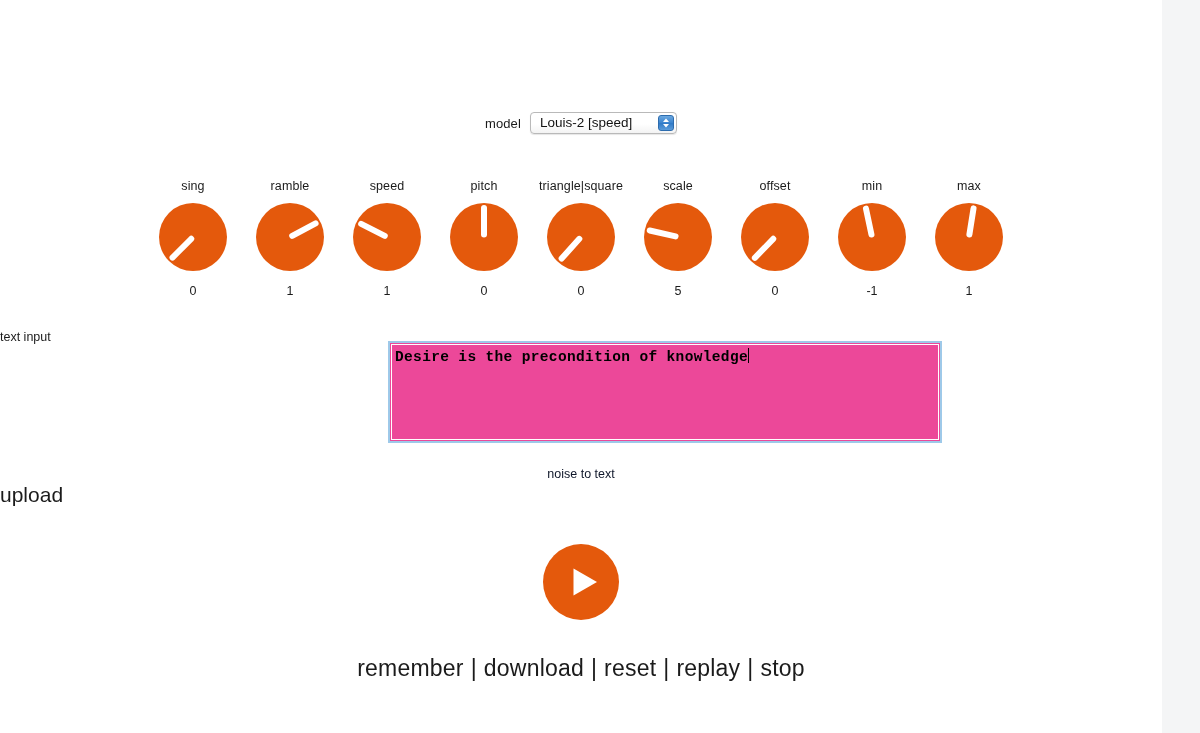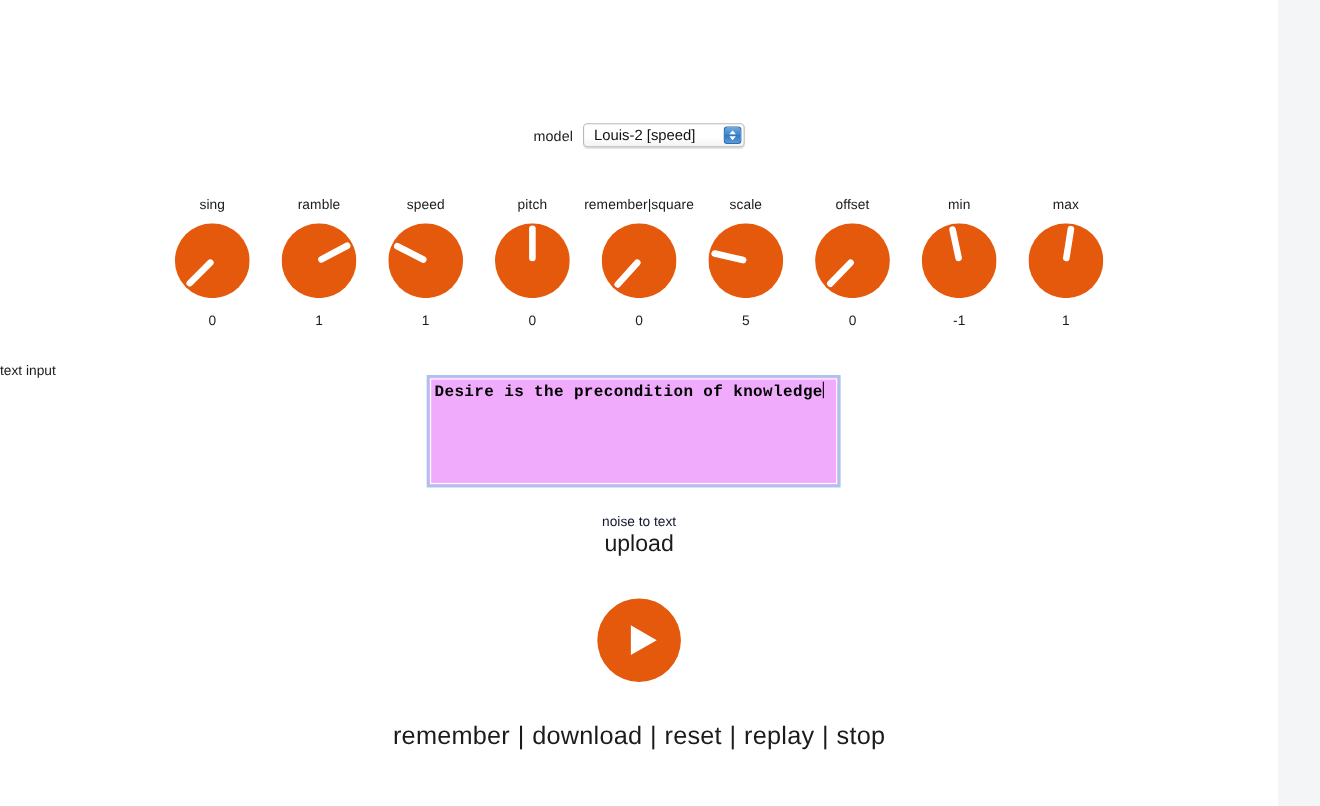--- a/index.html
+++ b/index.html
@@ -120,25 +120,25 @@
     left: 0;
     top: 330px;
     width: 1162px;
     font-size: 12.5px;
     color: #1b1b1b;
   }
   .ti-box {
     position: absolute;
     left: 388px;
     top: 341px;
-    width: 376px;
+    width: 554px;
     height: 102px;
     box-sizing: border-box;
     border: 2px solid #9ec9e9;
-    background: #f0abfc;
+    background: #ec4899;
     padding: 1px;
   }
   .ti-inner {
     width: 100%;
     height: 100%;
     box-sizing: border-box;
     border: 1px solid #ffffff;
     padding: 2px 3px;
     position: relative;
   }
@@ -170,21 +170,20 @@
     width: 1162px;
     text-align: center;
     font-size: 12.5px;
     color: #0f172a;
   }
   .upload-link {
     position: absolute;
     left: 0;
     top: 483px;
     width: 1162px;
-    text-align: center;
     font-size: 21px;
     color: #1b1b1b;
     font-weight: 300;
     cursor: pointer;
   }
 
   
   .play-wrap {
     position: absolute;
     left: 0;
@@ -271,21 +270,21 @@
         <div class="knob-name">pitch</div>
         <div class="knob-dial">
           <svg width="68" height="68" viewBox="0 0 68 68" aria-hidden="true">
             <circle cx="34" cy="34" r="34" fill="#e4590c"></circle>
             <line x1="34.00" y1="31.50" x2="34.00" y2="5.00" stroke="#ffffff" stroke-width="6" stroke-linecap="round"></line>
           </svg>
         </div>
         <div class="knob-value">0</div>
       </div>
       <div class="knob-cell">
-        <div class="knob-name">remember|square</div>
+        <div class="knob-name">triangle|square</div>
         <div class="knob-dial">
           <svg width="68" height="68" viewBox="0 0 68 68" aria-hidden="true">
             <circle cx="34" cy="34" r="34" fill="#e4590c"></circle>
             <line x1="32.33" y1="35.86" x2="14.60" y2="55.55" stroke="#ffffff" stroke-width="6" stroke-linecap="round"></line>
           </svg>
         </div>
         <div class="knob-value">0</div>
       </div>
       <div class="knob-cell">
         <div class="knob-name">scale</div>

